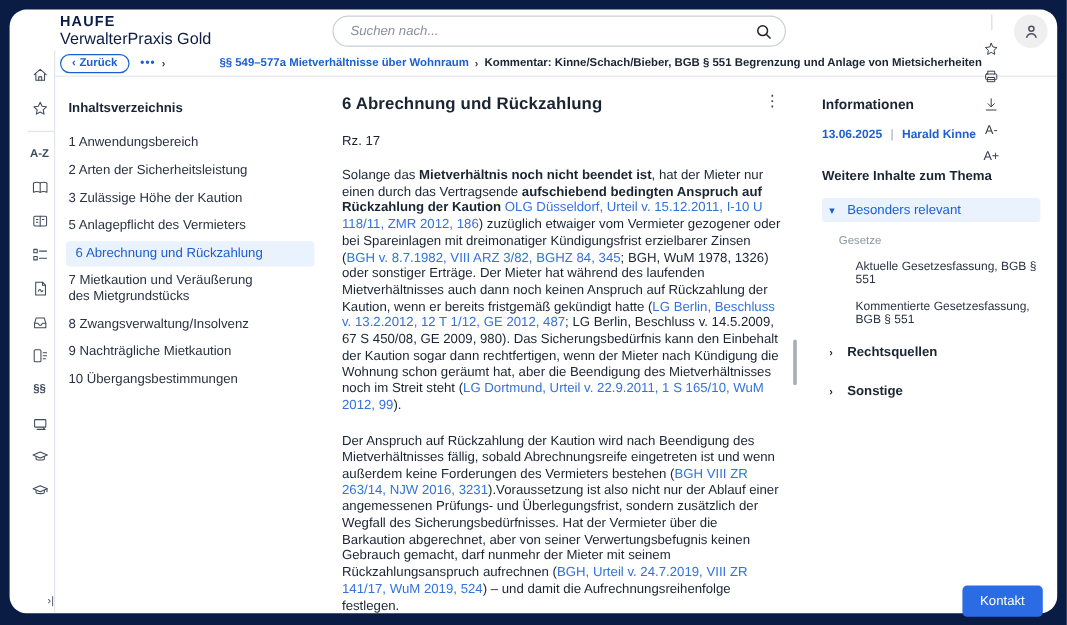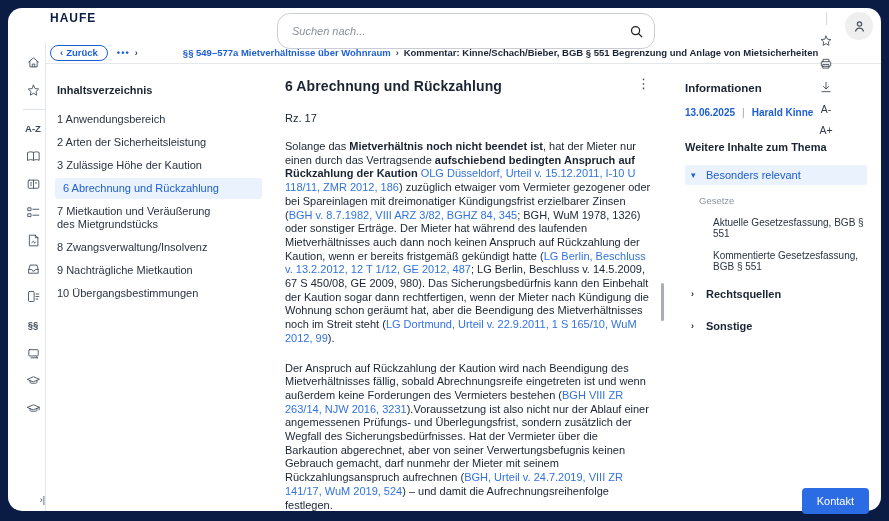--- a/index.html
+++ b/index.html
@@ -6,21 +6,21 @@
   html,body { width:889px; height:521px; }
   body { font-family:"Liberation Sans", sans-serif; background:#0a1b44; position:relative; overflow:hidden; }
   .window { position:absolute; left:8px; top:8px; width:873px; height:503px; background:#fff;
             border-radius:14px; overflow:hidden; display:flex; flex-direction:column; }
 
   
   .header { position:relative; height:34px; flex:0 0 34px; }
   .brand { position:absolute; left:42px; top:3px; color:#0a1b44; cursor:default; }
   .brand .l1 { font-size:12px; font-weight:bold; letter-spacing:1px; }
   .brand .l2 { font-size:13.5px; margin-top:0px; }
-  .search { position:absolute; left:269px; top:5px; width:378px; height:36px; border:1px solid #c9ced6;
+  .search { position:absolute; left:269px; top:5px; width:378px; height:26px; border:1px solid #c9ced6;
             border-radius:13px; display:flex; align-items:center; padding:0 10px 0 14px; background:#fff; }
   .search input { flex:1; border:none; outline:none; font-size:11px; font-style:italic; color:#555;
                   font-family:"Liberation Sans", sans-serif; background:transparent; }
   .search input::placeholder { color:#8a8f99; }
   .avatar { position:absolute; right:8px; top:4px; width:28px; height:28px; border-radius:50%;
             background:#efefef; display:flex; align-items:center; justify-content:center; cursor:pointer; }
 
   
   .bodyrow { flex:1; display:flex; min-height:0; }
   .rail { width:38px; flex:0 0 38px; border-right:1px solid #e4e7ec; display:flex; flex-direction:column;
@@ -88,20 +88,21 @@
              padding:7px 15px; border-radius:4px; border:none; cursor:pointer; font-family:"Liberation Sans",sans-serif; }
 </style>
 </head>
 <body>
 
 <div class="window">
 
   <div class="header">
     <div class="brand">
       <div class="l1">HAUFE</div>
+      <div class="l2">VerwalterPraxis Gold</div>
     </div>
     <div class="search">
       <input type="text" placeholder="Suchen nach..." style="">
       <span style="display:flex;">
         <svg width="15" height="15" viewBox="0 0 24 24" fill="none" stroke="#222" stroke-width="2">
           <circle cx="10.5" cy="10.5" r="6.5"></circle>
             <line x1="15.5" y1="15.5" x2="21" y2="21"></line>
         </svg>
       </span>
     </div>
@@ -241,20 +242,21 @@
         </div>
       </div>
 
       <div class="contentrow">
 
         <div class="toc">
           <h3>Inhaltsverzeichnis</h3>
           <div class="tocitem">1 Anwendungsbereich</div>
           <div class="tocitem">2 Arten der Sicherheitsleistung</div>
           <div class="tocitem">3 Zulässige Höhe der Kaution</div>
+          <div class="tocitem">5 Anlagepflicht des Vermieters</div>
           <div class="tocitem active">6 Abrechnung und Rückzahlung</div>
           <div class="tocitem" style="max-width:180px;">7 Mietkaution und Veräußerung des Mietgrundstücks</div>
           <div class="tocitem">8 Zwangsverwaltung/Insolvenz</div>
           <div class="tocitem">9 Nachträgliche Mietkaution</div>
           <div class="tocitem">10 Übergangsbestimmungen</div>
         </div>
 
         <div class="article">
           <h1>6 Abrechnung und Rückzahlung</h1>
           <div class="kebab">⋮</div>

